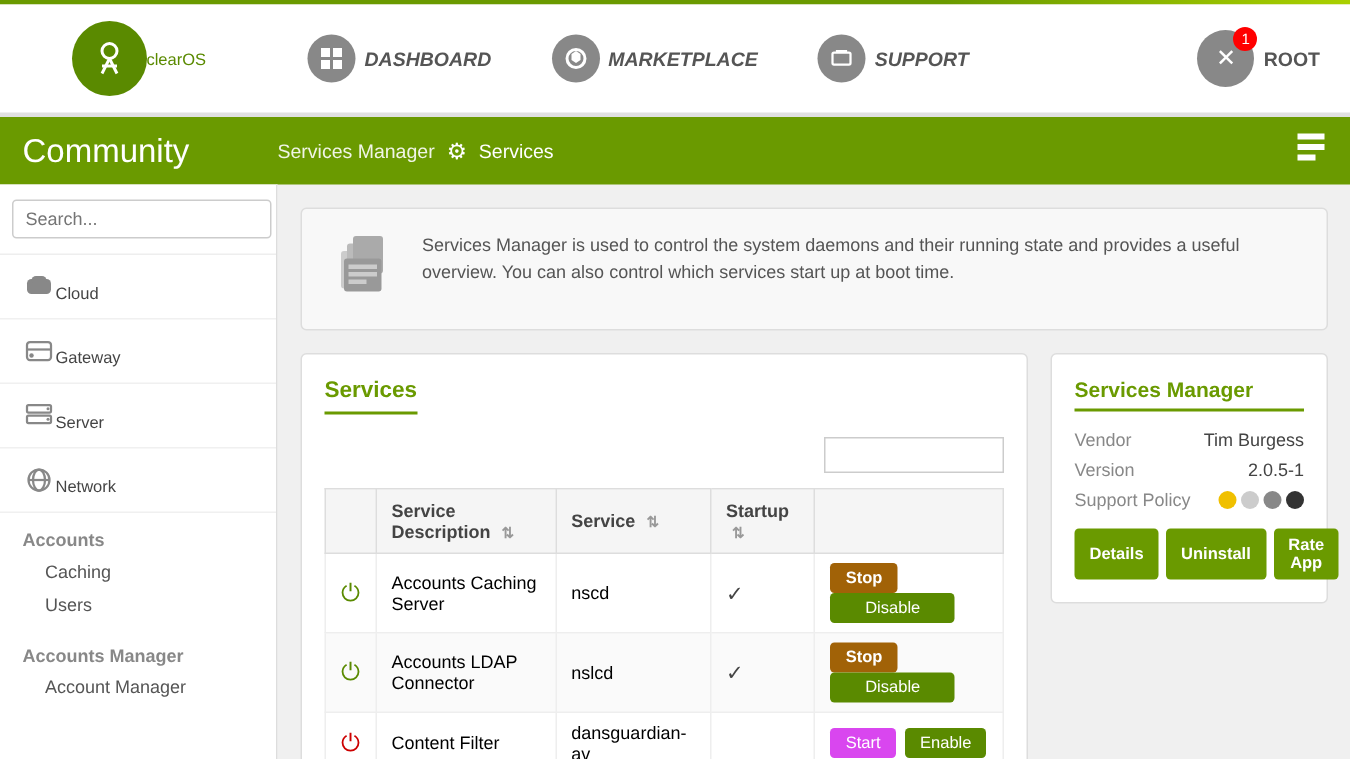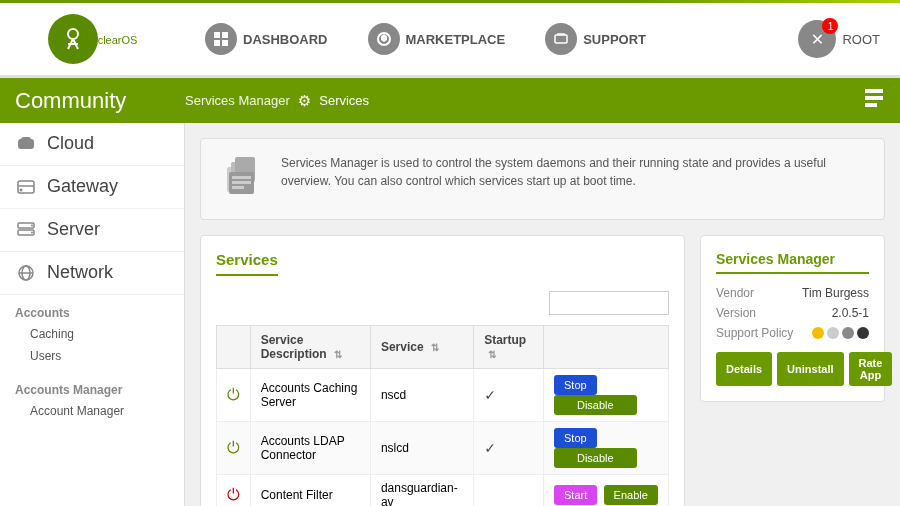--- a/index.html
+++ b/index.html
@@ -3,46 +3,46 @@
   <meta charset="utf-8">
   <style>
     * { box-sizing: border-box; margin: 0; padding: 0; }
     body { font-family: Arial, sans-serif; font-size: 13px; background: #f0f0f0; width: 900px; height: 506px; overflow: hidden; }
 
     
     .topbar { background: white; height: 75px; display: flex; align-items: center; border-bottom: 3px solid #e0e0e0; }
     .logo-area { width: 185px; display: flex; align-items: center; justify-content: center; flex-direction: row; }
     .logo-circle { width: 50px; height: 50px; background: #5a8a00; border-radius: 50%; display: flex; align-items: center; justify-content: center; }
     .logo-text { font-size: 11px; color: #5a8a00; margin-top: 2px; }
-    .nav-items { display: flex; align-items: center; flex: 1; gap: 0; }
+    .nav-items { display: flex; align-items: center; flex: 1; gap: 0; font-style: italic; }
     .nav-item { display: flex; align-items: center; gap: 6px; padding: 8px 20px; cursor: pointer; color: #555; font-size: 13px; font-weight: bold; }
     .nav-icon-circle { width: 32px; height: 32px; background: #888; border-radius: 50%; display: flex; align-items: center; justify-content: center; color: white; font-size: 14px; }
     .nav-root { display: flex; align-items: center; gap: 6px; margin-left: auto; padding-right: 20px; cursor: pointer; }
     .root-icon { width: 38px; height: 38px; background: #888; border-radius: 50%; display: flex; align-items: center; justify-content: center; color: white; font-size: 16px; position: relative; }
     .root-badge { position: absolute; top: -2px; right: -2px; background: red; color: white; border-radius: 50%; width: 16px; height: 16px; font-size: 10px; display: flex; align-items: center; justify-content: center; }
-    .root-label { font-size: 13px; color: #555; font-weight: normal; text-align: center; }
+    .root-label { font-size: 13px; color: #555; font-weight: bold; text-align: center; }
 
     
     .breadcrumb-bar { background: #6a9a00; height: 45px; display: flex; align-items: center; padding: 0 15px; color: white; }
     .community-title { color: white; font-size: 22px; font-weight: normal; width: 170px; }
     .breadcrumb-nav { display: flex; align-items: center; gap: 8px; font-size: 13px; color: rgba(255,255,255,0.85); }
     .breadcrumb-link { color: rgba(255,255,255,0.9); cursor: pointer; text-decoration: none; }
     .breadcrumb-current { color: white; }
     .breadcrumb-icon { color: white; font-size: 15px; cursor: pointer; }
 
     
     .main { display: flex; height: calc(506px - 75px - 45px); }
 
     
     .sidebar { width: 185px; background: white; border-right: 1px solid #ddd; overflow-y: auto; flex-shrink: 0; }
     .search-bar { padding: 10px 8px; border-bottom: 1px solid #eee; display: flex; align-items: center; }
     .search-input { flex: 1; border: 1px solid #ccc; border-radius: 3px; padding: 5px 8px; font-size: 12px; outline: none; }
 
     .nav-section { padding: 0; }
-    .nav-item-sidebar { display: flex; align-items: flex-start; gap: 10px; padding: 10px 15px; cursor: pointer; color: #444; font-size: 18px; font-weight: 500; border-bottom: 1px solid #f0f0f0; }
+    .nav-item-sidebar { display: flex; align-items: flex-end; padding: 10px 15px; cursor: pointer; color: #444; font-size: 11px; font-weight: 500; border-bottom: 1px solid #f0f0f0; }
     .nav-item-sidebar.active { background: #f0f5e0; color: #5a8a00; }
     .nav-item-icon { width: 22px; height: 22px; display: flex; align-items: center; justify-content: center; }
     .sub-section { padding: 5px 0; }
     .sub-heading { padding: 6px 15px 3px; font-size: 12px; color: #888; font-weight: bold; }
     .sub-item { padding: 4px 30px; cursor: pointer; color: #555; font-size: 12px; }
 
     
     .content { flex: 1; padding: 15px; overflow-y: auto; background: #f0f0f0; }
     .info-box { background: #f8f8f8; border: 1px solid #ddd; border-radius: 4px; padding: 15px; display: flex; gap: 15px; margin-bottom: 15px; align-items: flex-start; }
     .info-icon { width: 50px; height: 50px; flex-shrink: 0; display: flex; align-items: center; justify-content: center; }
@@ -56,21 +56,21 @@
     .filter-input { border: 1px solid #ccc; padding: 4px 8px; font-size: 12px; width: 120px; }
 
     
     .services-table { width: 100%; border-collapse: collapse; font-size: 12px; }
     .services-table th { background: #f5f5f5; border: 1px solid #ddd; padding: 7px 10px; text-align: left; color: #444; font-weight: bold; cursor: pointer; }
     .services-table th .sort-arrows { display: inline-block; margin-left: 4px; color: #999; font-size: 10px; }
     .services-table td { border: 1px solid #eee; padding: 6px 10px; vertical-align: middle; }
     .services-table tr:nth-child(even) { background: #fafafa; }
     .checkmark { color: #444; font-size: 14px; }
 
-    .btn-stop { background: #1d4ed8; color: white; border: none; padding: 4px 10px; border-radius: 3px; cursor: pointer; font-size: 11px; margin-right: 3px; }
+    .btn-stop { background: #a16207; color: white; border: none; padding: 4px 10px; border-radius: 3px; cursor: pointer; font-size: 11px; margin-right: 3px; font-weight: bold; }
     .btn-disable { background: #5a8a00; color: white; border: none; padding: 4px 23px; border-radius: 3px; cursor: pointer; font-size: 11px; }
     .btn-start { background: #d946ef; color: white; border: none; padding: 4px 10px; border-radius: 3px; cursor: pointer; font-size: 11px; margin-right: 3px; }
     .btn-enable { background: #5a8a00; color: white; border: none; padding: 4px 10px; border-radius: 3px; cursor: pointer; font-size: 11px; }
 
     
     .side-panel { width: 200px; padding-left: 15px; }
     .manager-card { background: white; border: 1px solid #ddd; border-radius: 4px; padding: 15px; }
     .manager-title { color: #6a9a00; font-size: 14px; font-weight: bold; border-bottom: 2px solid #6a9a00; padding-bottom: 5px; margin-bottom: 12px; }
     .manager-row { display: flex; justify-content: space-between; margin-bottom: 6px; font-size: 12px; }
     .manager-label { color: #888; }
@@ -158,20 +158,24 @@
         <rect x="2" y="2" width="18" height="4" fill="white"></rect>
         <rect x="2" y="9" width="18" height="4" fill="white"></rect>
         <rect x="2" y="16" width="12" height="4" fill="white"></rect>
       </svg>
   </div>
 </div>
 
 <div class="main">
 
   <div class="sidebar">
+    <div class="search-bar">
+      <input class="search-input" type="text" placeholder="Search..." style="">
+
+    </div>
     <div class="nav-section">
       <div class="nav-item-sidebar">
         <div class="nav-item-icon">
           <svg width="20" height="20" viewBox="0 0 20 20">
               <rect x="2" y="5" width="16" height="10" rx="3" fill="#888"></rect>
               <rect x="5" y="3" width="10" height="6" rx="3" fill="#888"></rect>
             </svg>
         </div>
         <span>Cloud</span>
       </div>

